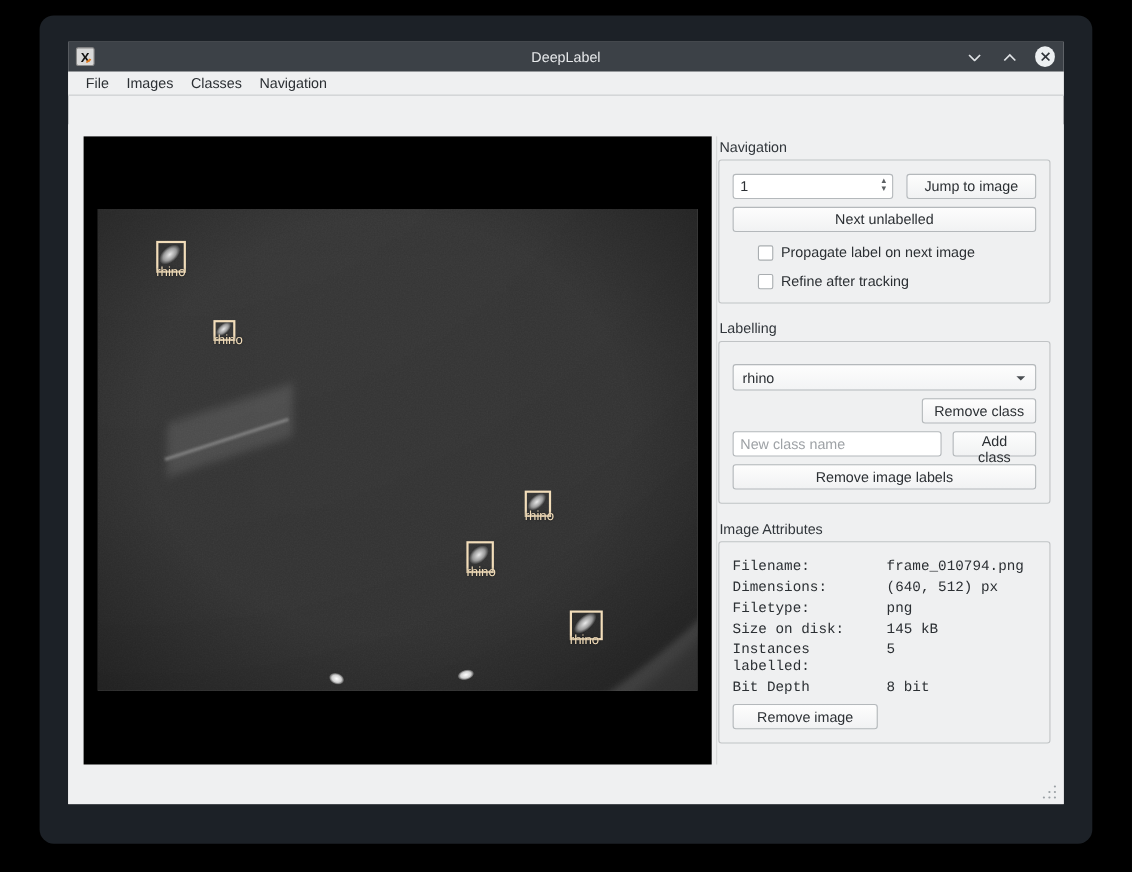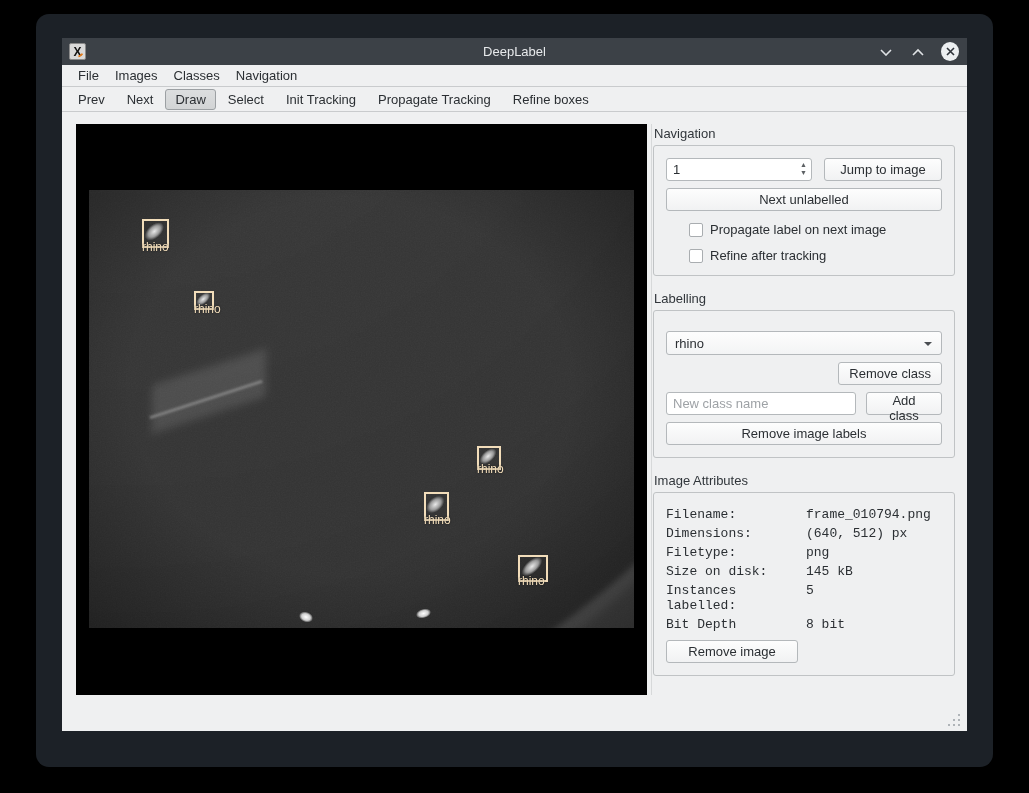--- a/index.html
+++ b/index.html
@@ -148,29 +148,20 @@
       </div>
     </div>
 
     <div class="menubar">
       <span class="menu-item">File</span>
       <span class="menu-item">Images</span>
       <span class="menu-item">Classes</span>
       <span class="menu-item">Navigation</span>
     </div>
 
-    <div class="toolbar">
-      <span class="tool-item">Prev</span>
-      <span class="tool-item">Next</span>
-      <span class="tool-item active">Draw</span>
-      <span class="tool-item">Select</span>
-      <span class="tool-item">Init Tracking</span>
-      <span class="tool-item">Propagate Tracking</span>
-      <span class="tool-item">Refine boxes</span>
-    </div>
 
     <div class="content">
 
       <div class="canvas">
         <div class="photo">
           <div class="rim2"></div>
           <div class="rim1"></div>
           <div class="ground"></div>
           <div class="road-patch"></div>
           <div class="road-line"></div>

